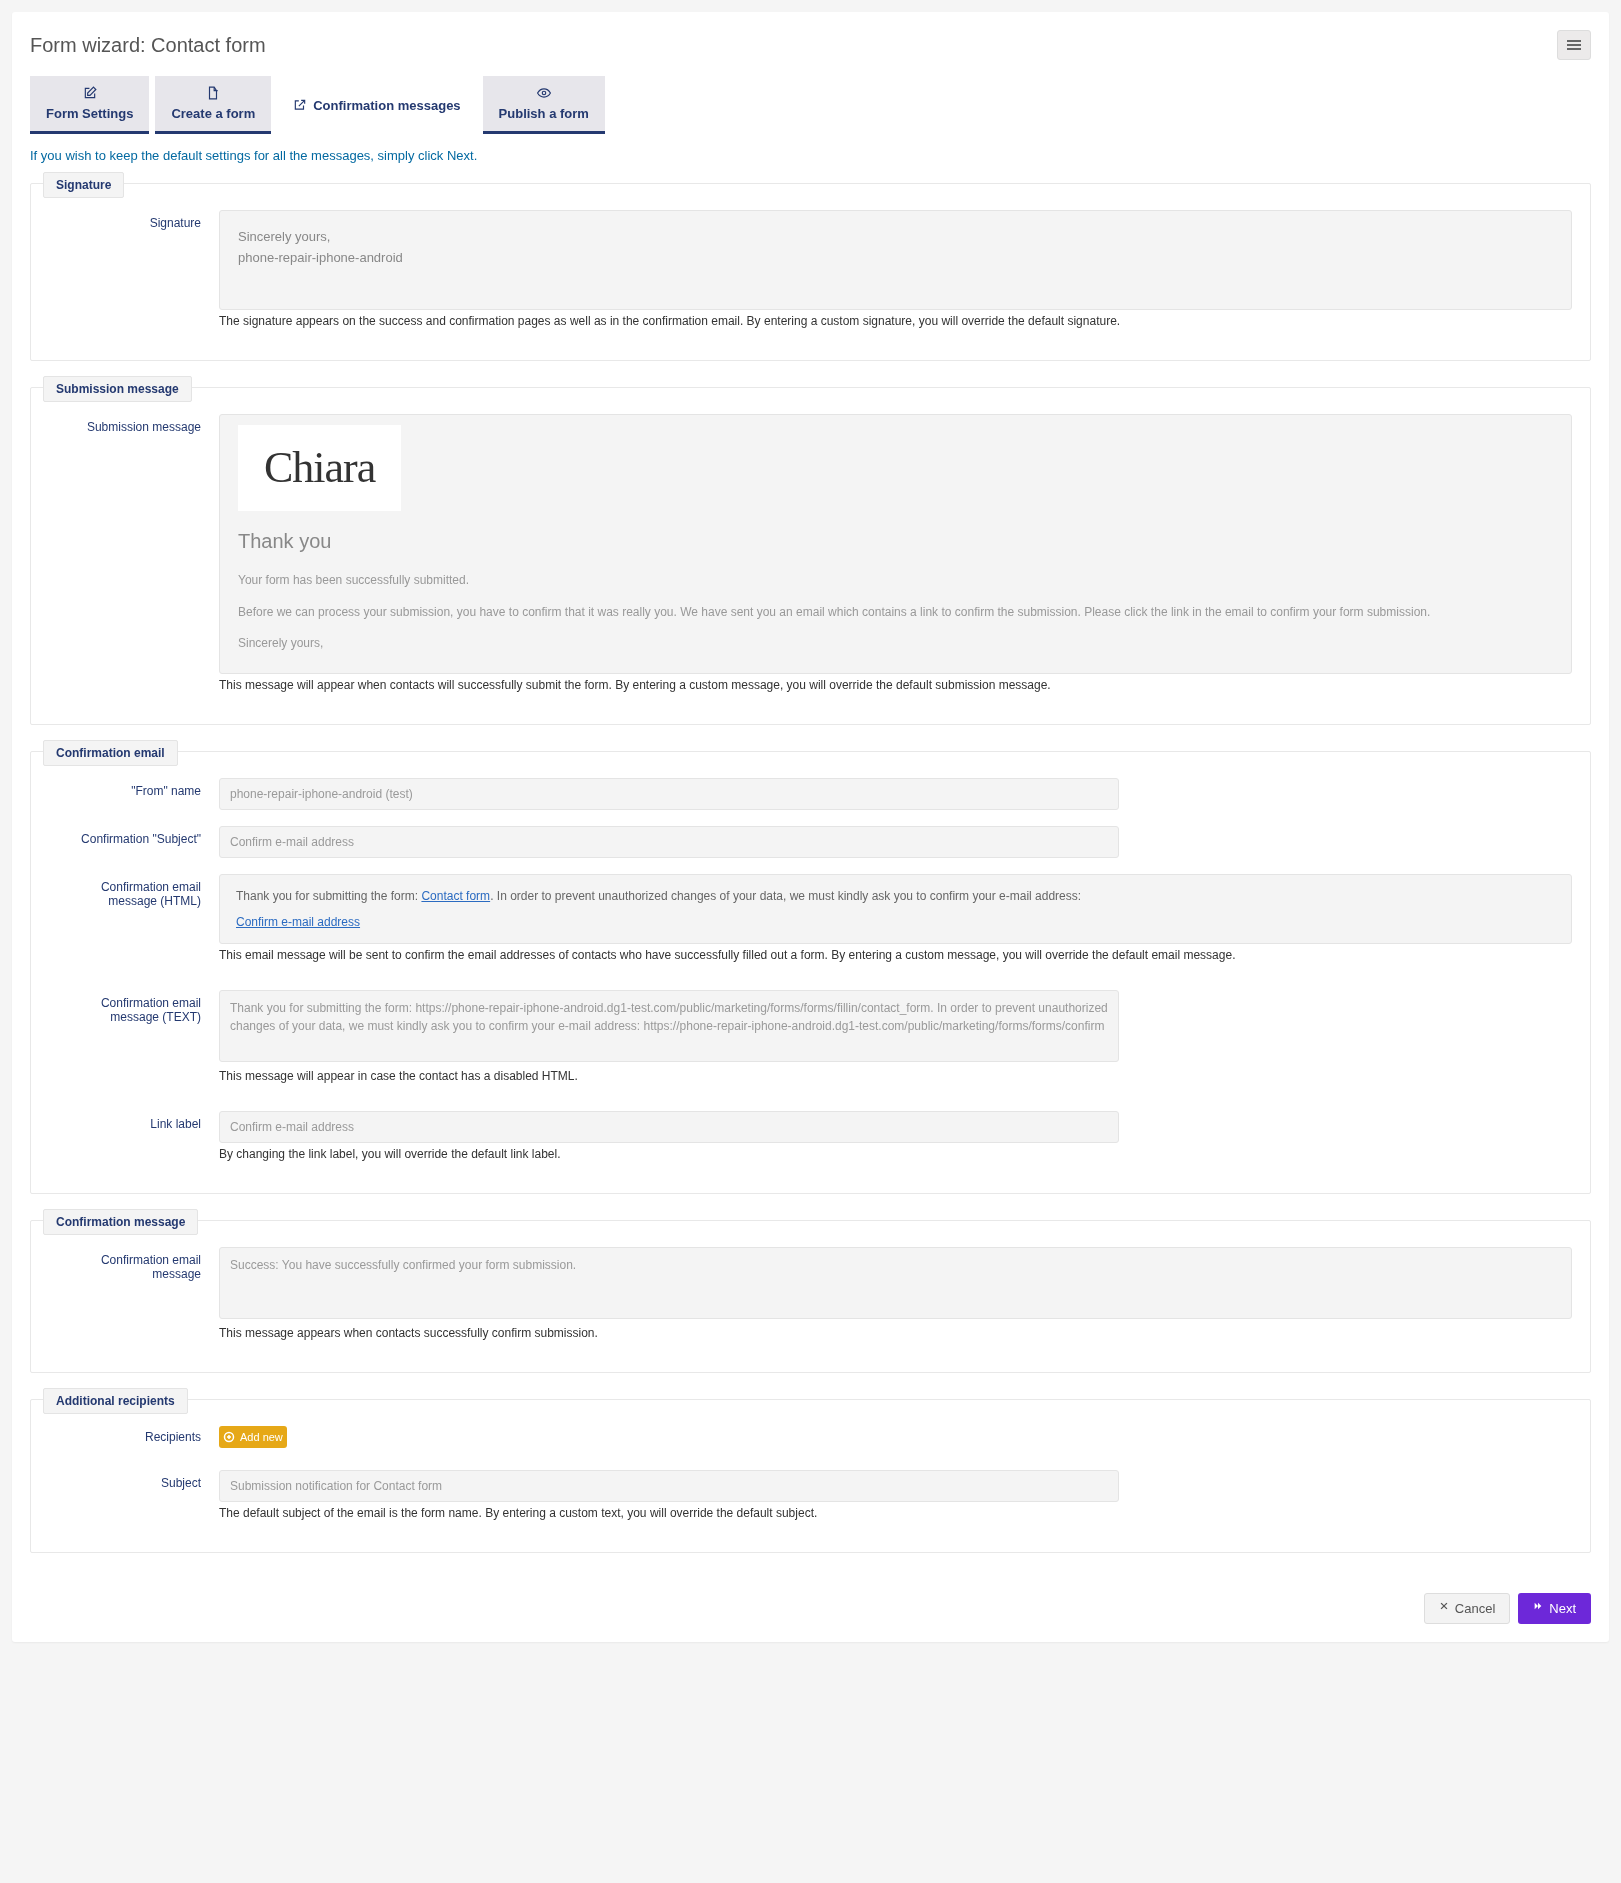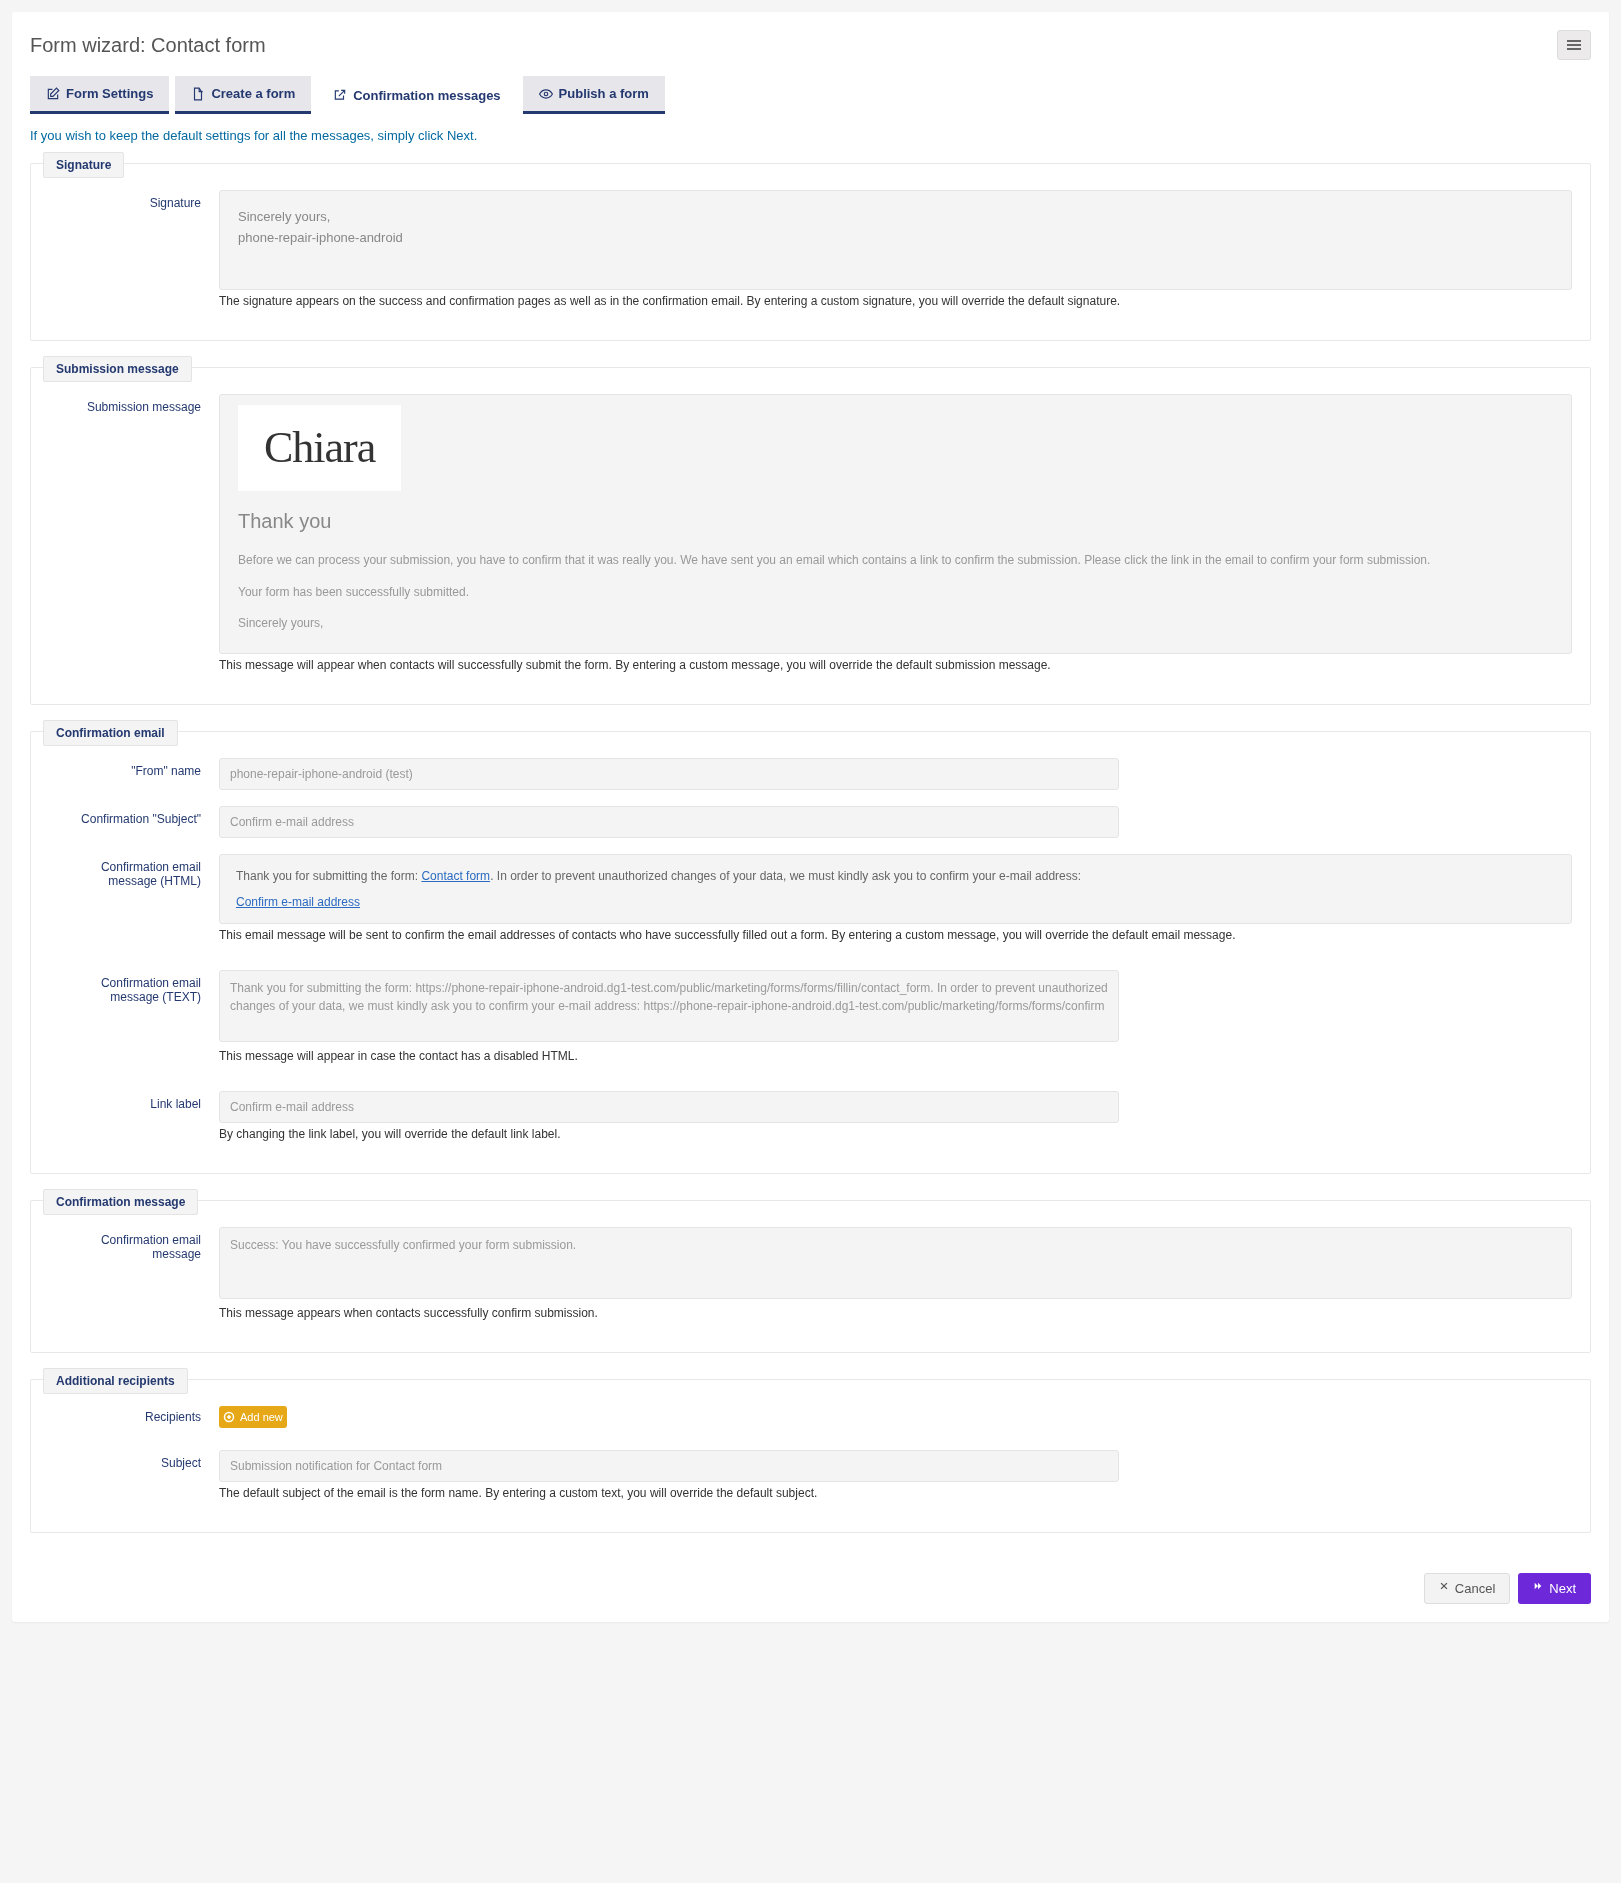--- a/index.html
+++ b/index.html
@@ -51,21 +51,21 @@
 .tab {
   display: inline-flex;
   align-items: center;
   gap: 6px;
   padding: 10px 16px;
   font-size: 13px;
   font-weight: 700;
   color: #243970;
   cursor: pointer;
 }
-.tab.pill { background: #e7e6eb; border-bottom: 3px solid #243970; }
+.tab.pill { background: #e7e6eb; border-bottom: 3px solid #243970; flex-direction: column; }
 .tab.active { background: #fff; }
 .tab-icon { width: 14px; height: 14px; display:inline-block; }
 
 .intro-text { font-size: 13px; color: #0369a1; margin-bottom: 20px; }
 
 fieldset.section {
   border: 1px solid #e8e8e8;
   border-radius: 2px;
   padding: 26px 18px 16px 18px;
   margin-bottom: 26px;
@@ -249,22 +249,22 @@
     </fieldset>
 
     <fieldset class="section">
       <legend>Submission message</legend>
       <div class="field-row">
         <div class="field-label">Submission message</div>
         <div class="field-control">
           <div class="preview-box" style="padding:10px 18px 8px 18px; height:260px; overflow:hidden;">
             <div class="brand-logo">Chiara</div>
             <div class="thank-title">Thank you</div>
+            <div class="preview-p">Your form has been successfully submitted.</div>
             <div class="preview-p">Before we can process your submission, you have to confirm that it was really you. We have sent you an email which contains a link to confirm the submission. Please click the link in the email to confirm your form submission.</div>
-            <div class="preview-p">Your form has been successfully submitted.</div>
             <div class="preview-p">Sincerely yours,</div>
           </div>
         </div>
       </div>
       <div class="help">This message will appear when contacts will successfully submit the form. By entering a custom message, you will override the default submission message.</div>
     </fieldset>
 
     <fieldset class="section">
       <legend>Confirmation email</legend>
 

